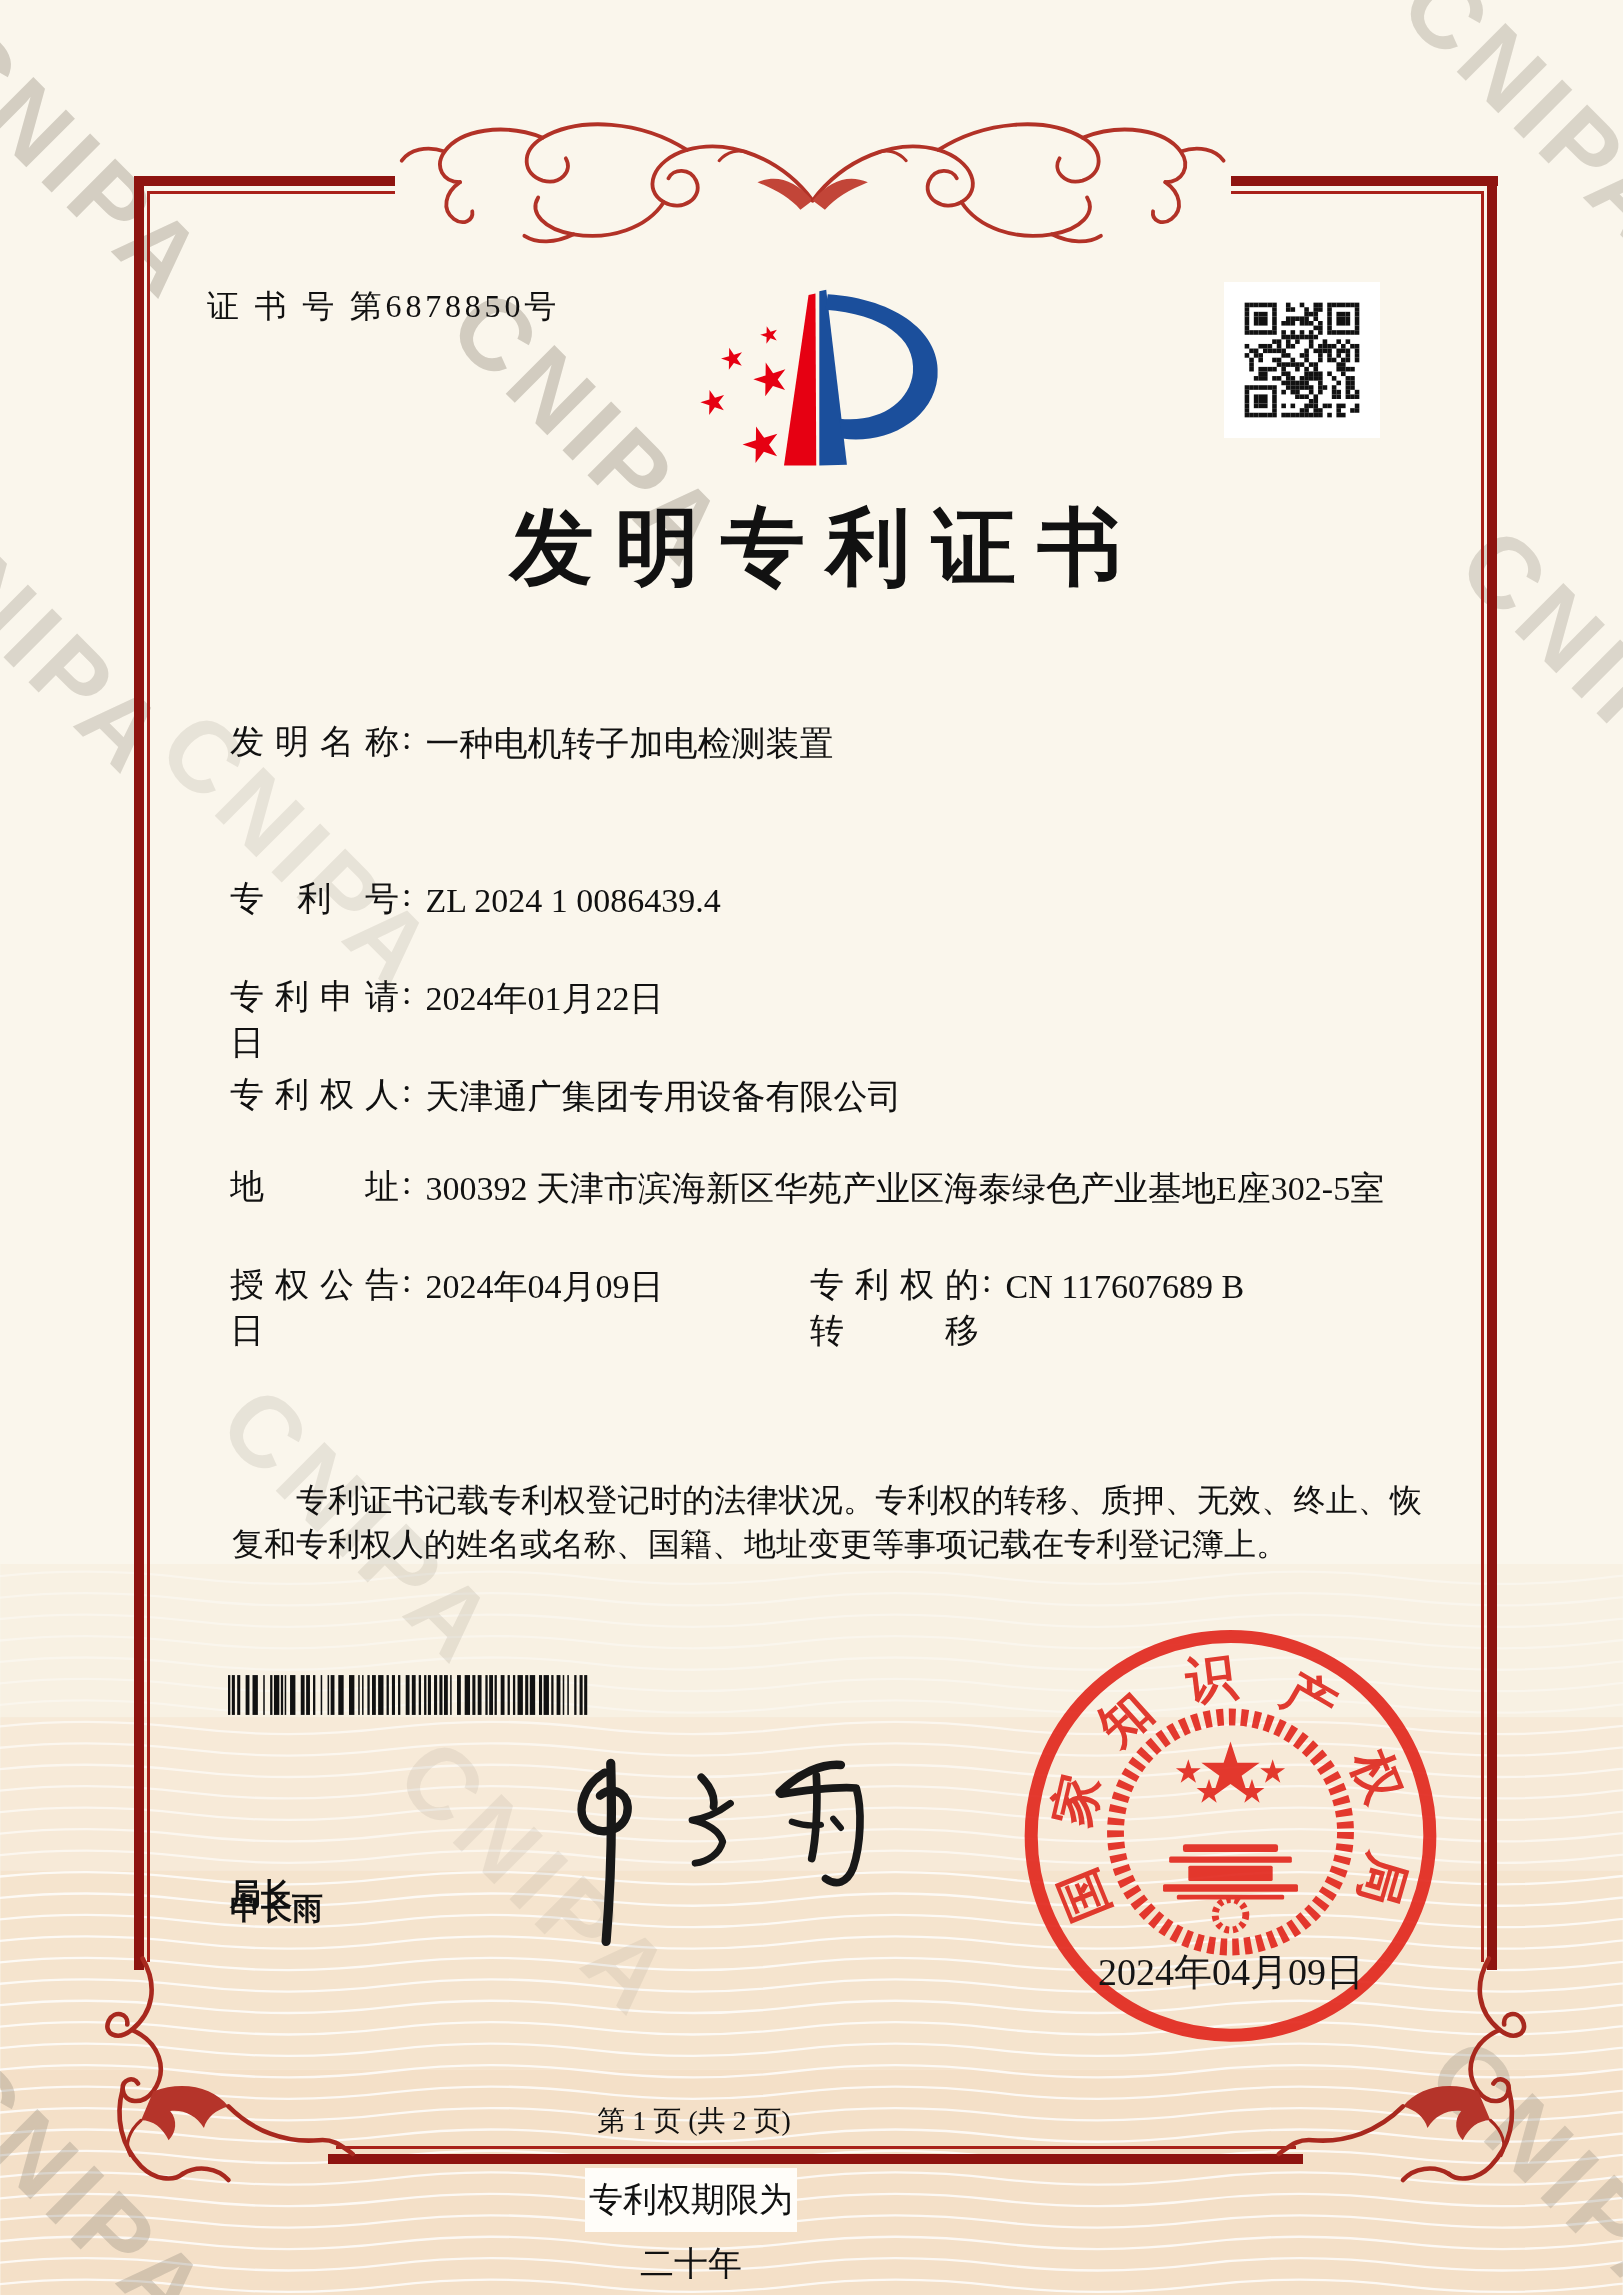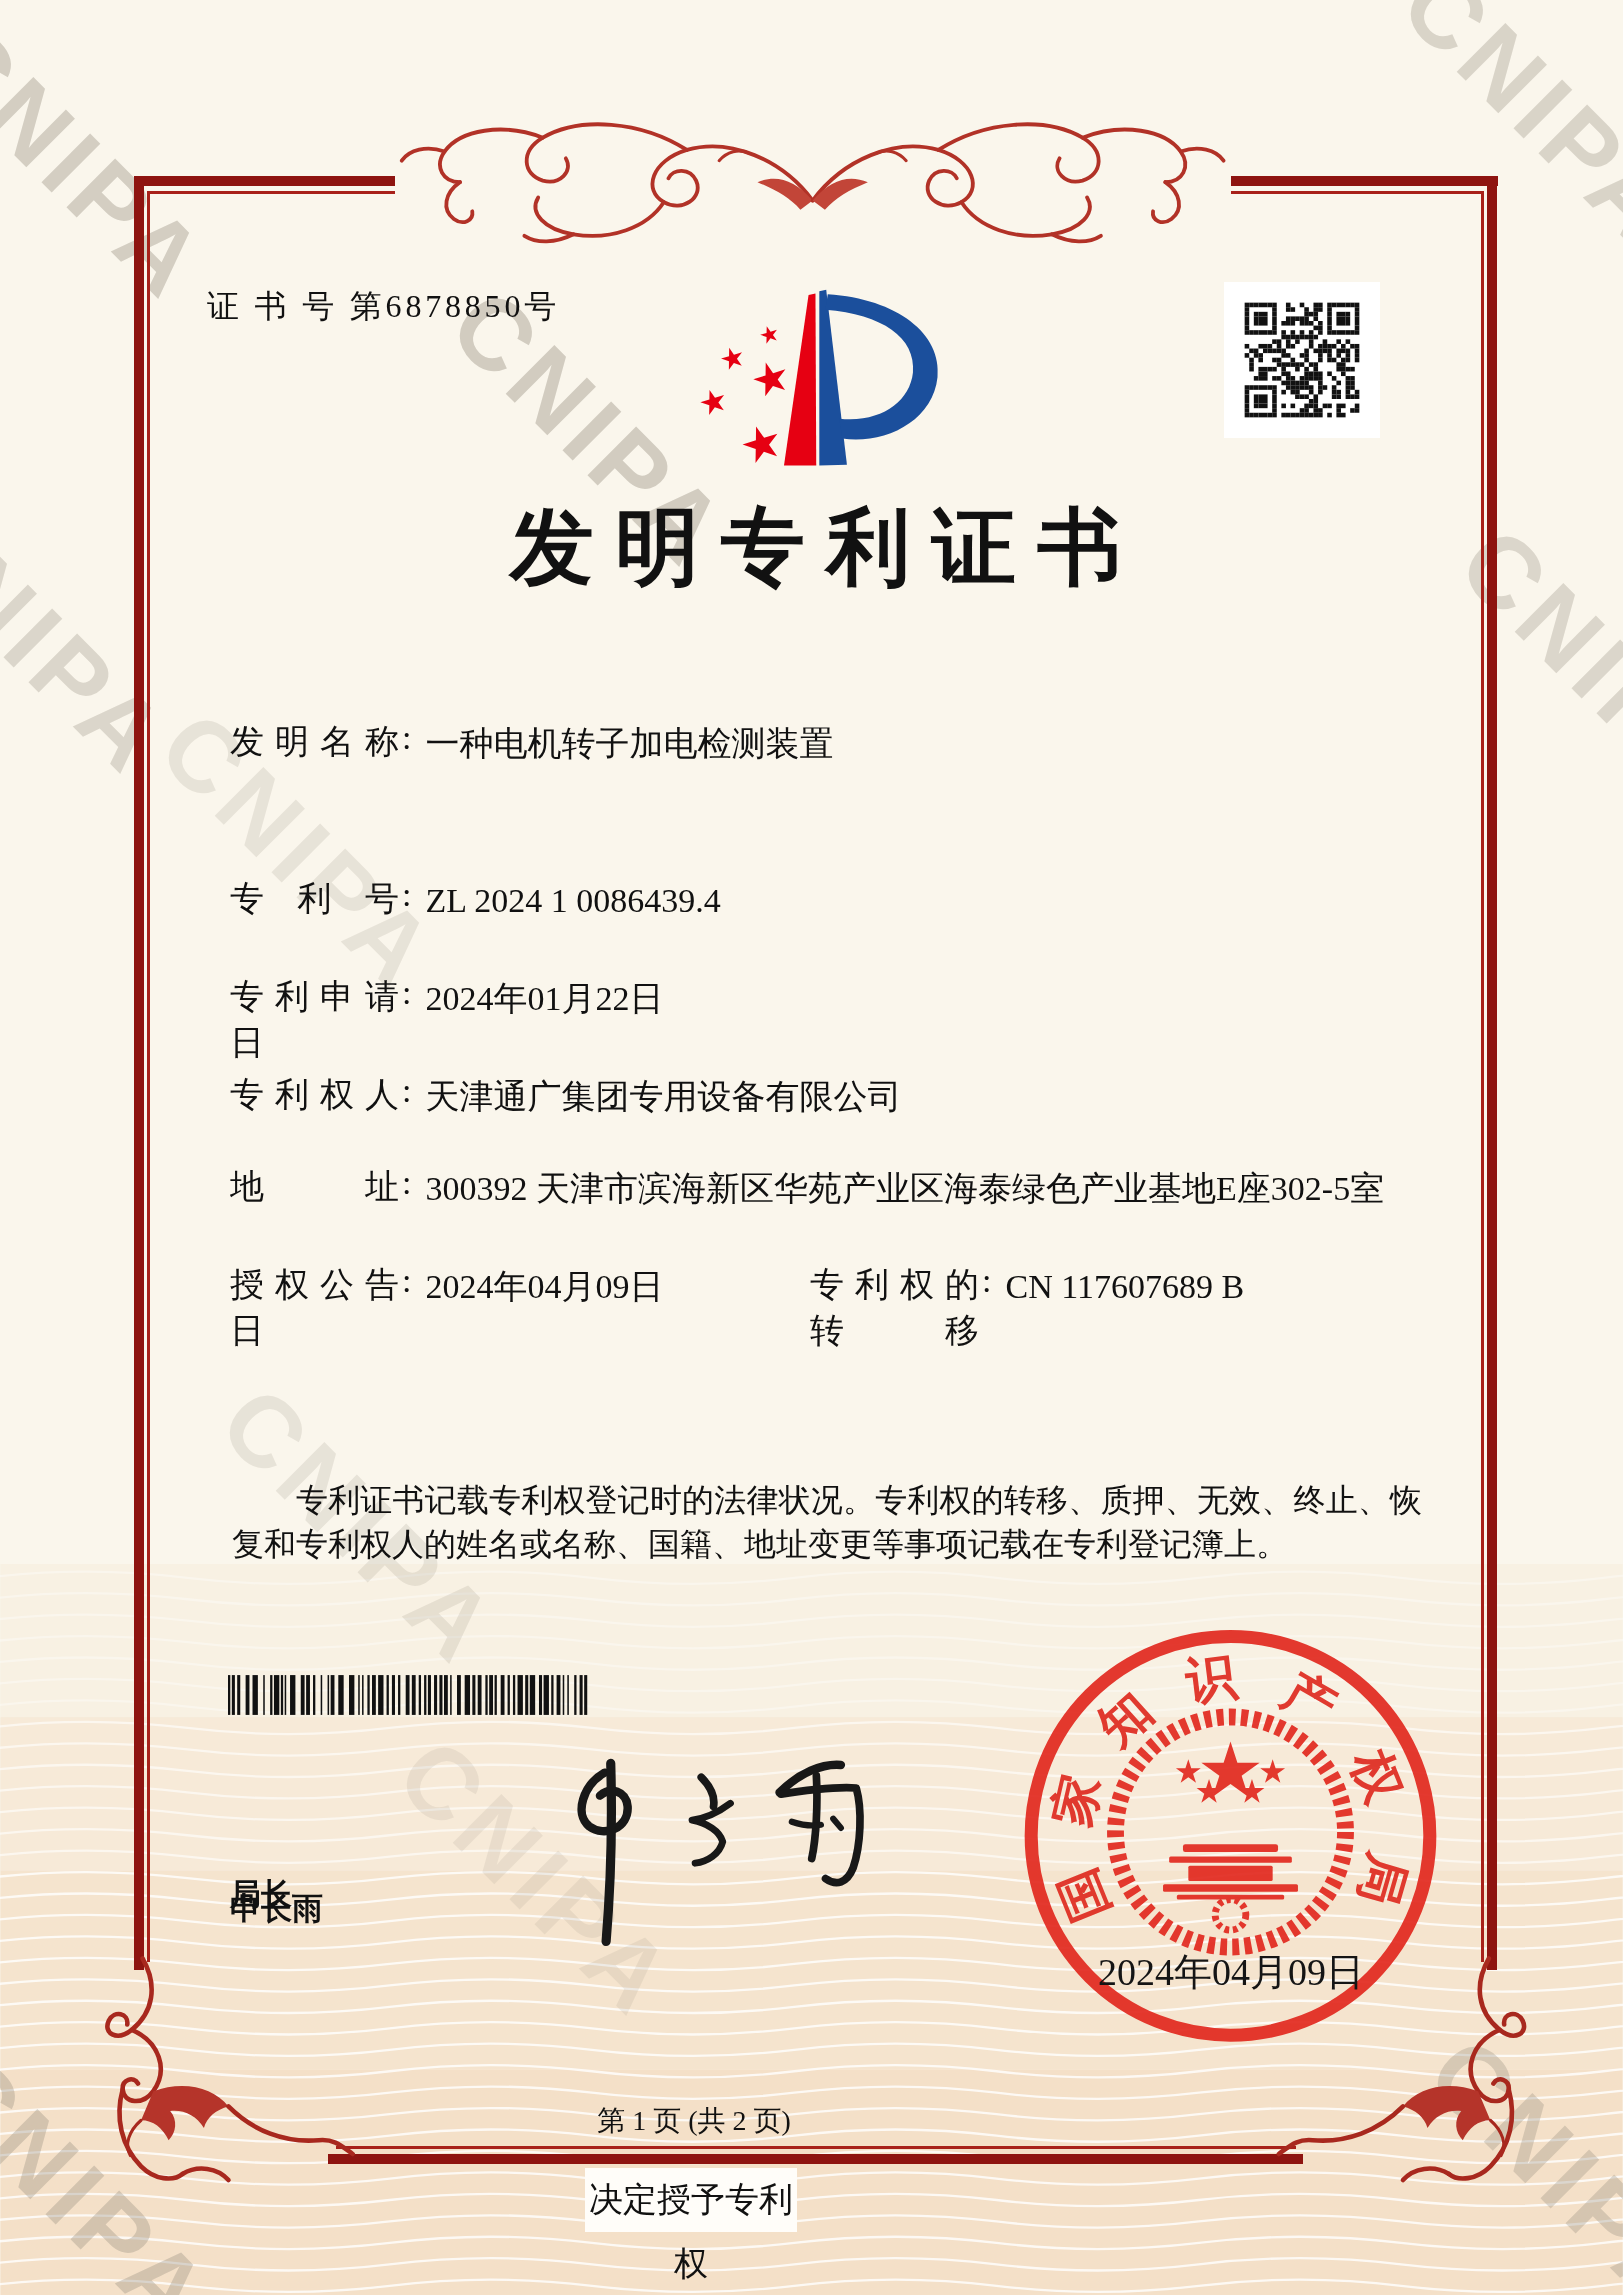--- a/index.html
+++ b/index.html
@@ -596,16 +596,16 @@
         <text x="1467.2" y="2241.9" text-anchor="middle" dominant-baseline="central" transform="rotate(-42 1467.2 2241.9)" class="sealchar">知</text>
         <text x="1579.9" y="2190.5" text-anchor="middle" dominant-baseline="central" transform="rotate(-7 1579.9 2190.5)" class="sealchar">识</text>
         <text x="1708.0" y="2216.6" text-anchor="middle" dominant-baseline="central" transform="rotate(30 1708.0 2216.6)" class="sealchar">产</text>
         <text x="1796.0" y="2317.8" text-anchor="middle" dominant-baseline="central" transform="rotate(68 1796.0 2317.8)" class="sealchar">权</text>
         <text x="1803.0" y="2451.8" text-anchor="middle" dominant-baseline="central" transform="rotate(106 1803.0 2451.8)" class="sealchar">局</text>
       </g>
   </svg>
   <div id="seal-date">2024年04月09日</div>
 
   <div class="abs" id="footer-page">第 1 页 (共 2 页)</div>
-  <div class="abs" id="cont-box">决定授予专利权</div>
+  <div class="abs" id="cont-box">专利权期限为二十年</div>
 
 </div>
 
 
 </body></html>

